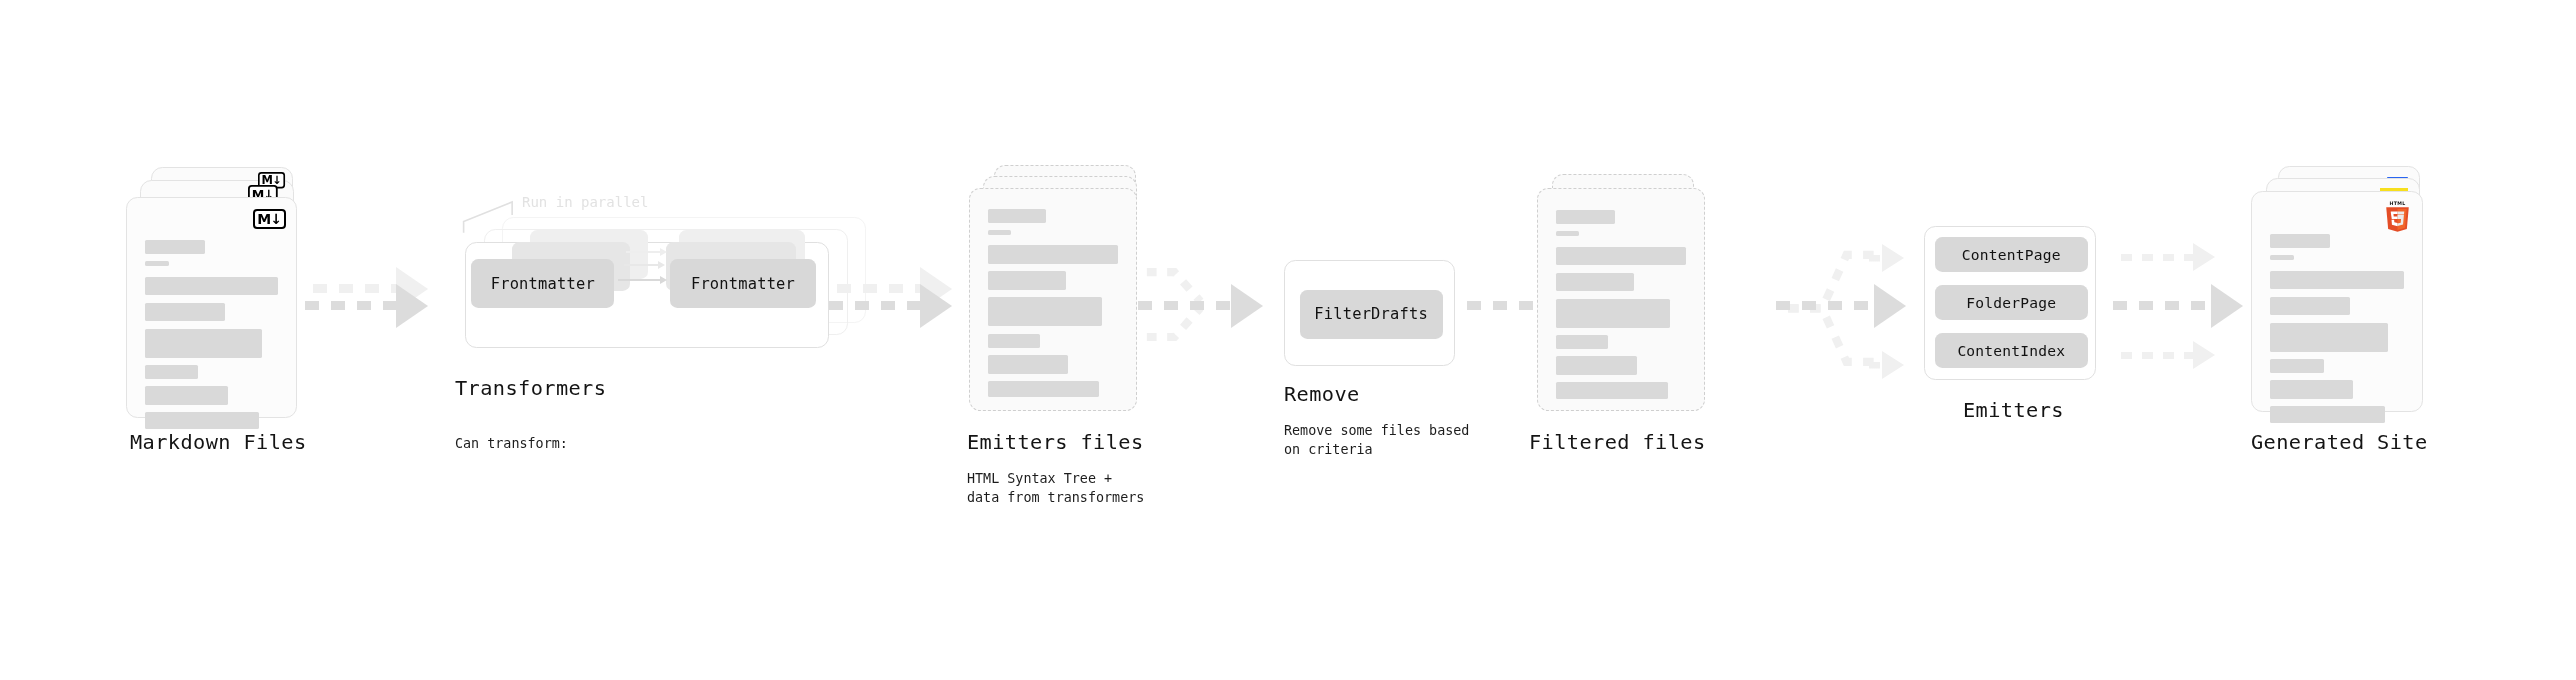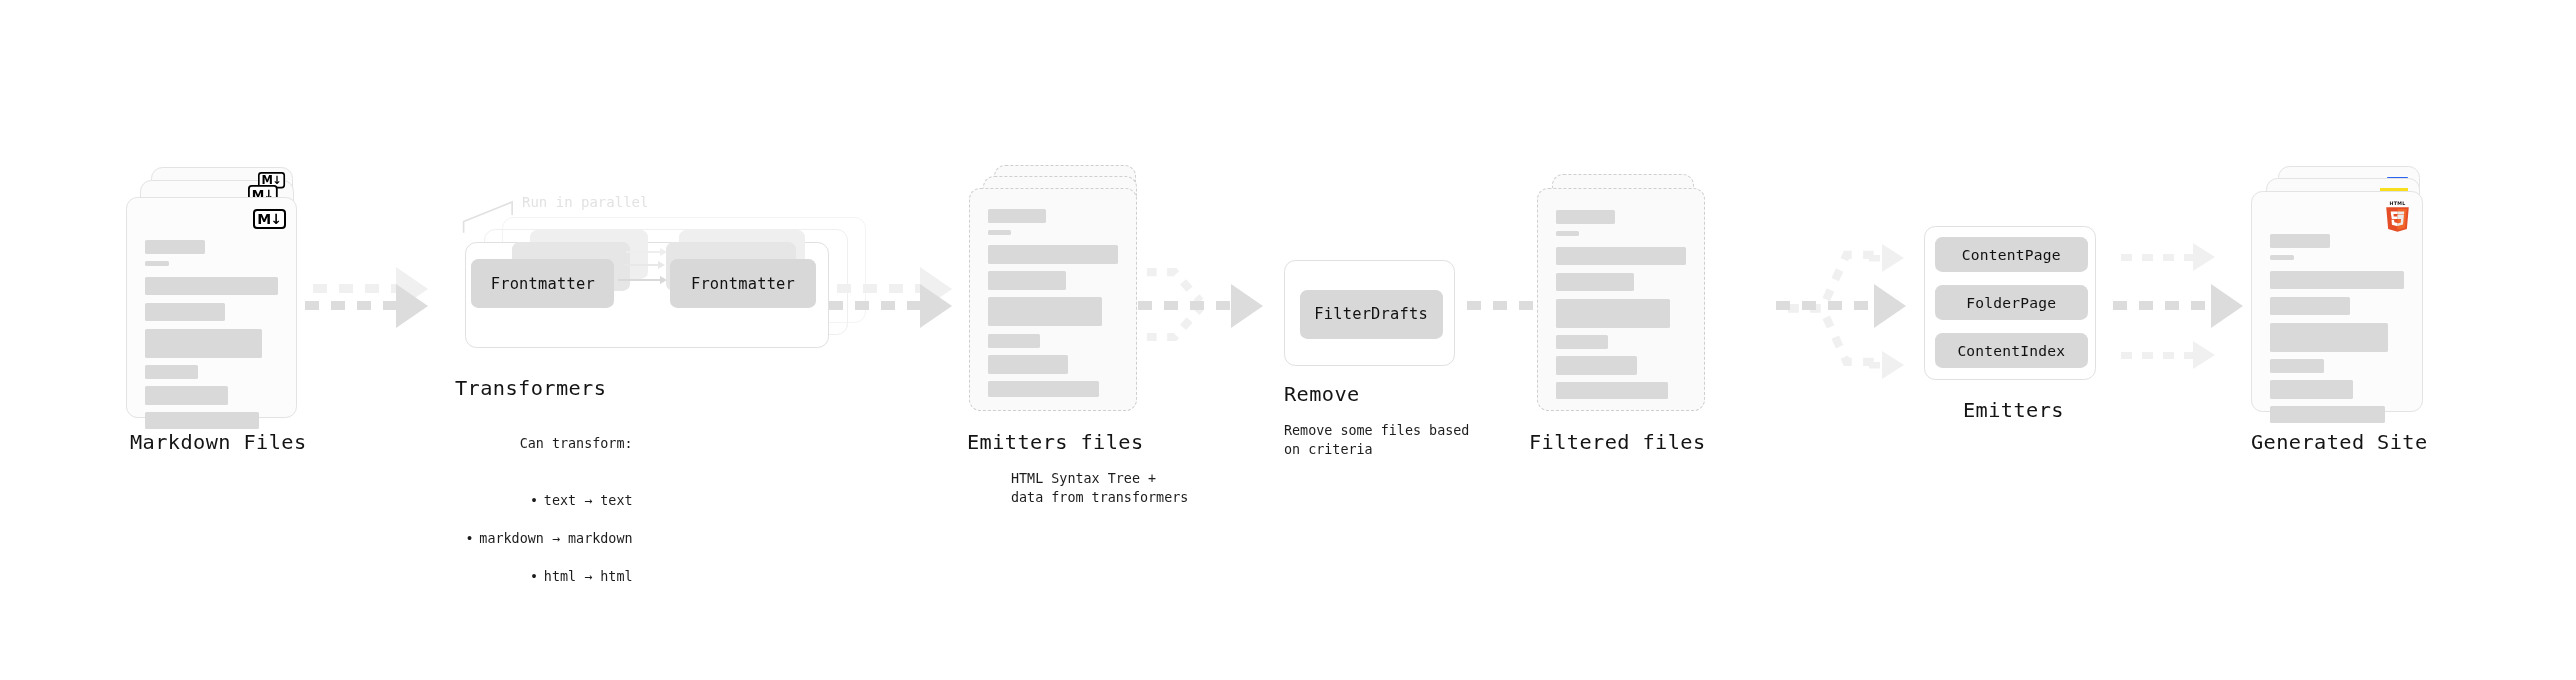--- a/index.html
+++ b/index.html
@@ -233,25 +233,20 @@
         <div class="mh" style="left:42px;"></div>
     </div>
 
     <div class="chip" style="left:16.3px; top:72px; width:143px; height:49px;">Frontmatter</div>
     <div class="chip" style="left:215px; top:72px; width:146px; height:49px;">Frontmatter</div>
 
     <div class="stage-title" style="left:0px; top:189px;">Transformers</div>
 
     <div class="stage-desc" style="left:0px; top:228px;">
       <div>Can transform:</div>
-      <ul class="bullets">
-        <li>text → text</li>
-        <li>markdown → markdown</li>
-        <li>html → html</li>
-      </ul>
     </div>
   </div>
 
   <div class="arrow a-light" style="left:837px; top:284px; width:122px;">
     <div class="shaft" style="left:0; width:89px;"></div>
     <div class="head" style="left:83px;"></div>
   </div>
   <div class="arrow a-dark" style="left:829px; top:301px; width:134px;">
     <div class="shaft" style="left:0; width:98px;"></div>
     <div class="head" style="left:91px;"></div>
@@ -270,21 +265,21 @@
           <div class="line" style="width:60%; height:18.7px;"></div>
           <div class="line" style="width:88%; height:29px;"></div>
           <div class="line" style="width:40%; height:14px;"></div>
           <div class="line" style="width:62%; height:18.7px;"></div>
           <div class="line" style="width:86%; height:16.3px;"></div>
         </div>
       </div>
     </div>
 
     <div class="stage-title" style="left:0px; top:276px;">Emitters files</div>
-    <div class="stage-desc" style="left:0px; top:315px;margin-left:44px;">HTML Syntax Tree +
+    <div class="stage-desc" style="left:0px; top:315px;">HTML Syntax Tree +
 data from transformers</div>
   </div>
 
   <div style="position:absolute; left:1142px; top:254px; width:146px; height:102px;">
     <svg width="146" height="102" viewBox="0 0 180 125" fill="none" aria-hidden="true">
       <path d="M6 22 L40 22 L72 58" stroke="#f0f0f0" stroke-width="10" stroke-dasharray="12 13" fill="none"></path>
       <path d="M6 102 L40 102 L72 66" stroke="#f0f0f0" stroke-width="10" stroke-dasharray="12 13" fill="none"></path>
     </svg>
   </div>
   <div class="arrow a-dark" style="left:1138px; top:301px; width:138px;">

